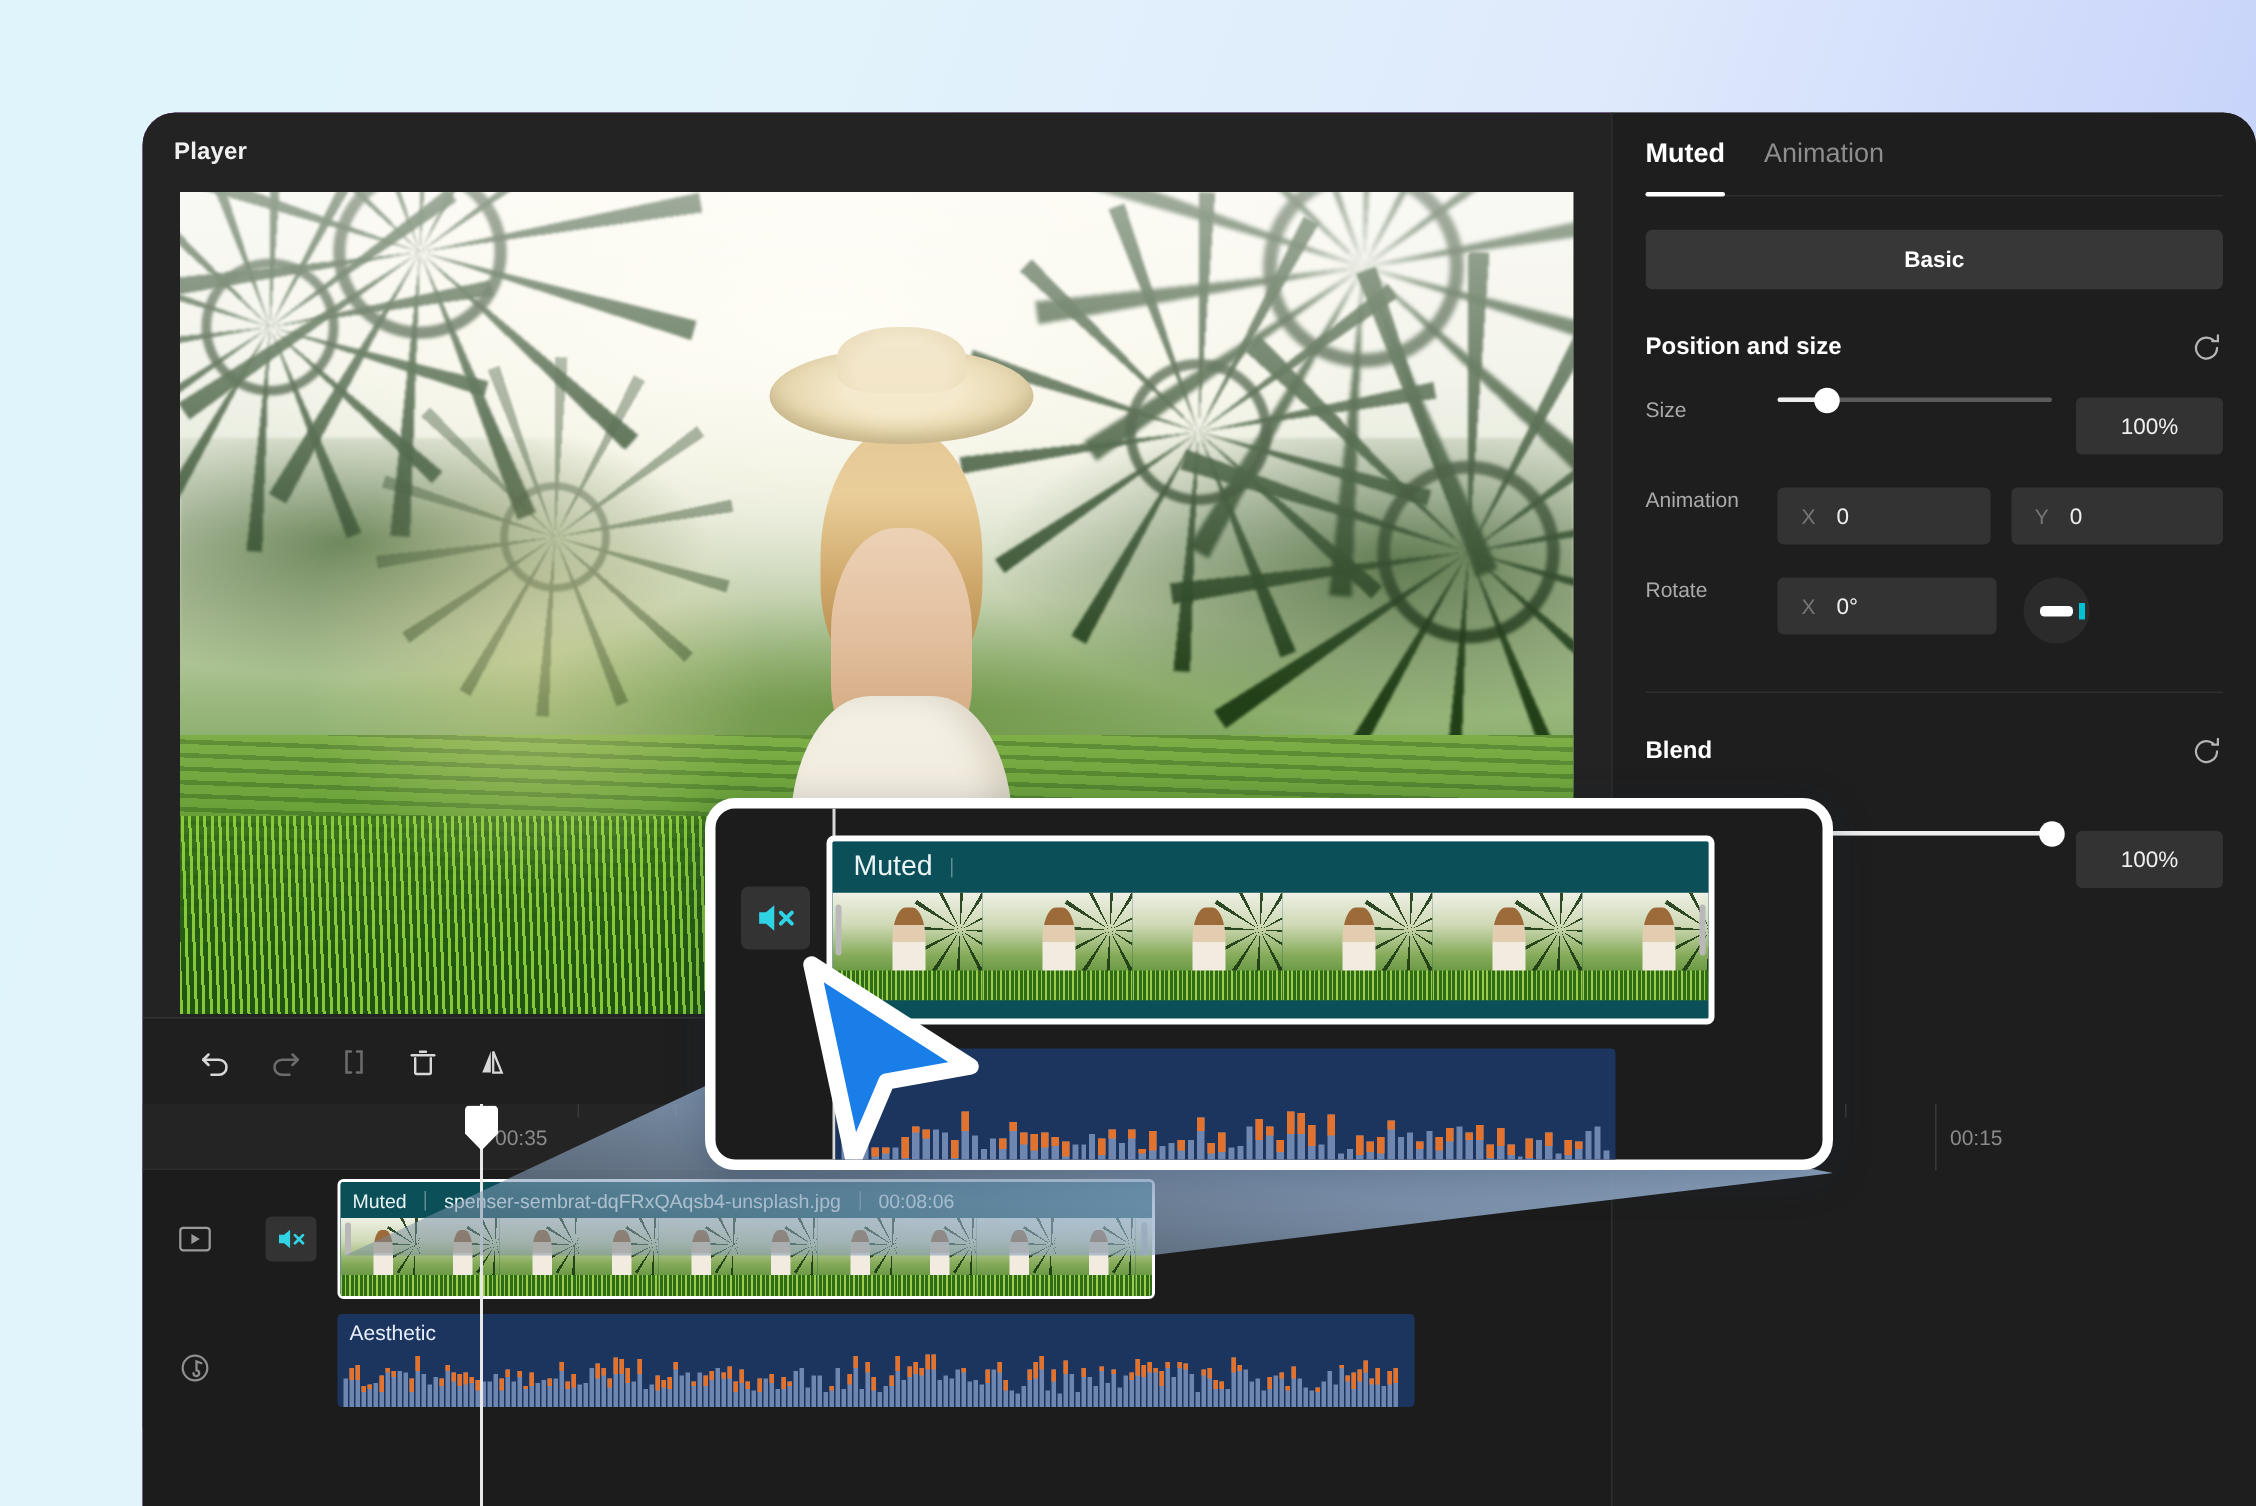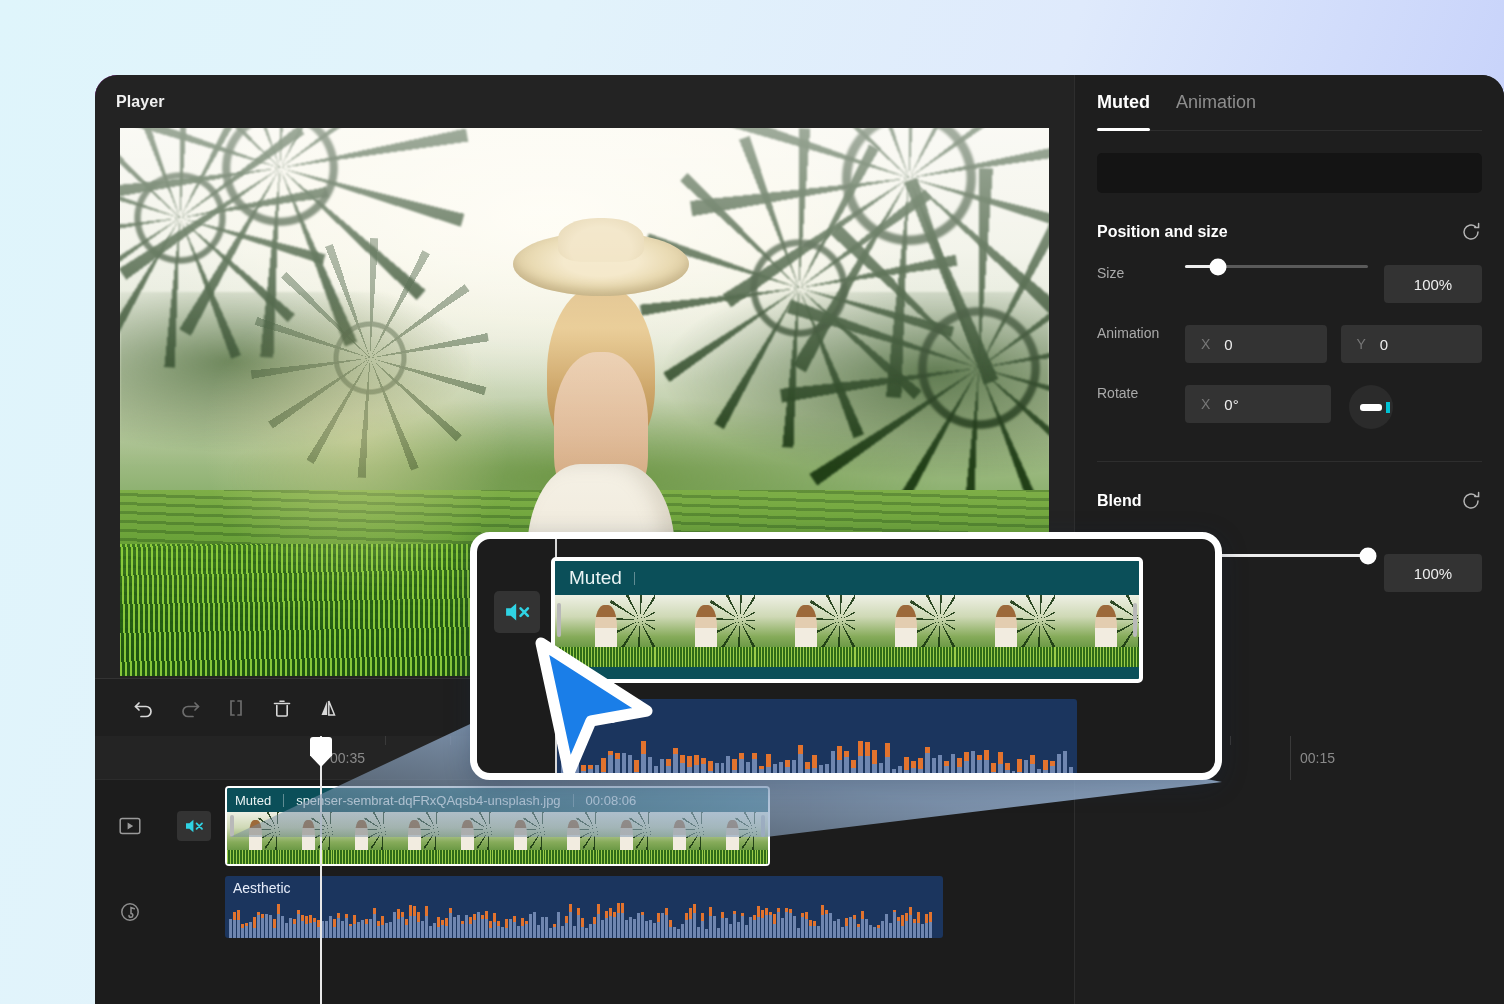--- a/index.html
+++ b/index.html
@@ -1101,20 +1101,21 @@
     </div>
   </div>
 
   <div id="right-panel">
     <div id="panel-tabs">
       <div class="panel-tab active">Muted</div>
       <div class="panel-tab">Animation</div>
     </div>
 
     <div id="segmented">
+      <div class="seg active">Basic</div>
     </div>
 
     <div class="section-head">
       <span class="section-title">Position and size</span>
       <span class="reset-btn">
         <svg width="22" height="22" viewBox="0 0 22 22" fill="none" stroke="#b4b4b4" stroke-width="1.5" stroke-linecap="round">
           <path d="M18 11 a7 7 0 1 1 -2.6 -5.4"></path>
             <path d="M18.6 2.6 V6.4 H14.8"></path>
         </svg>
       </span>

